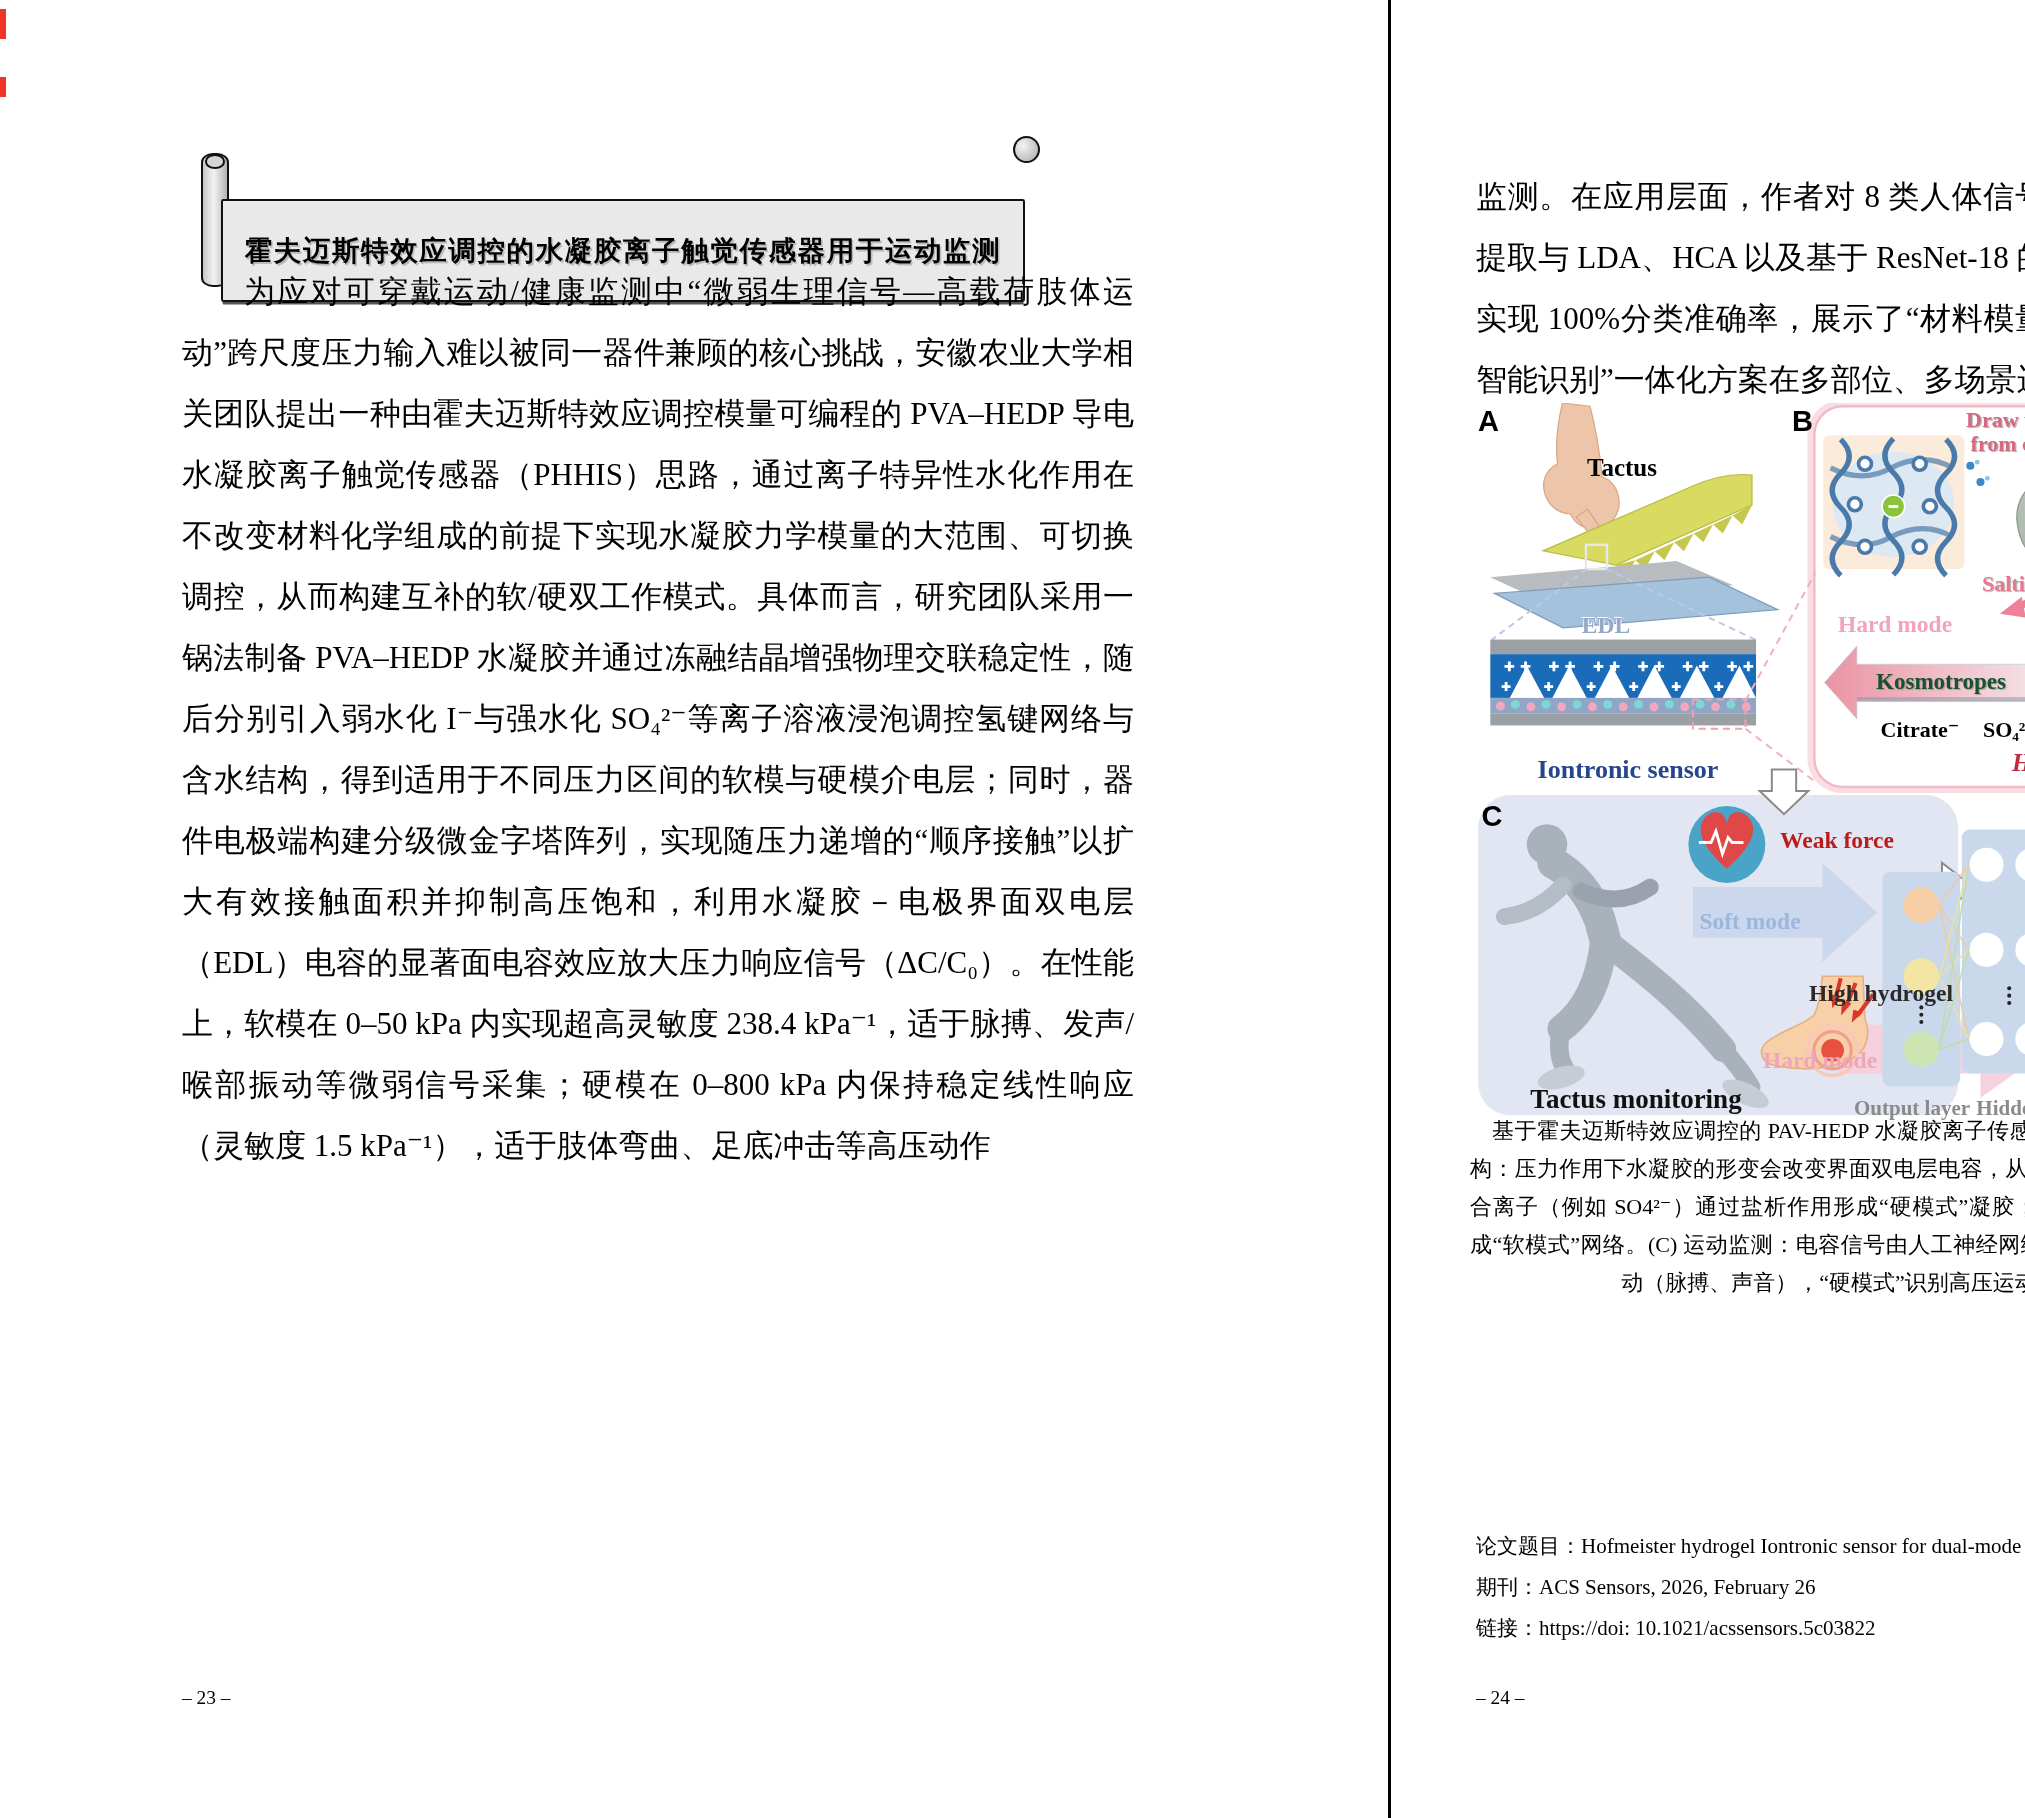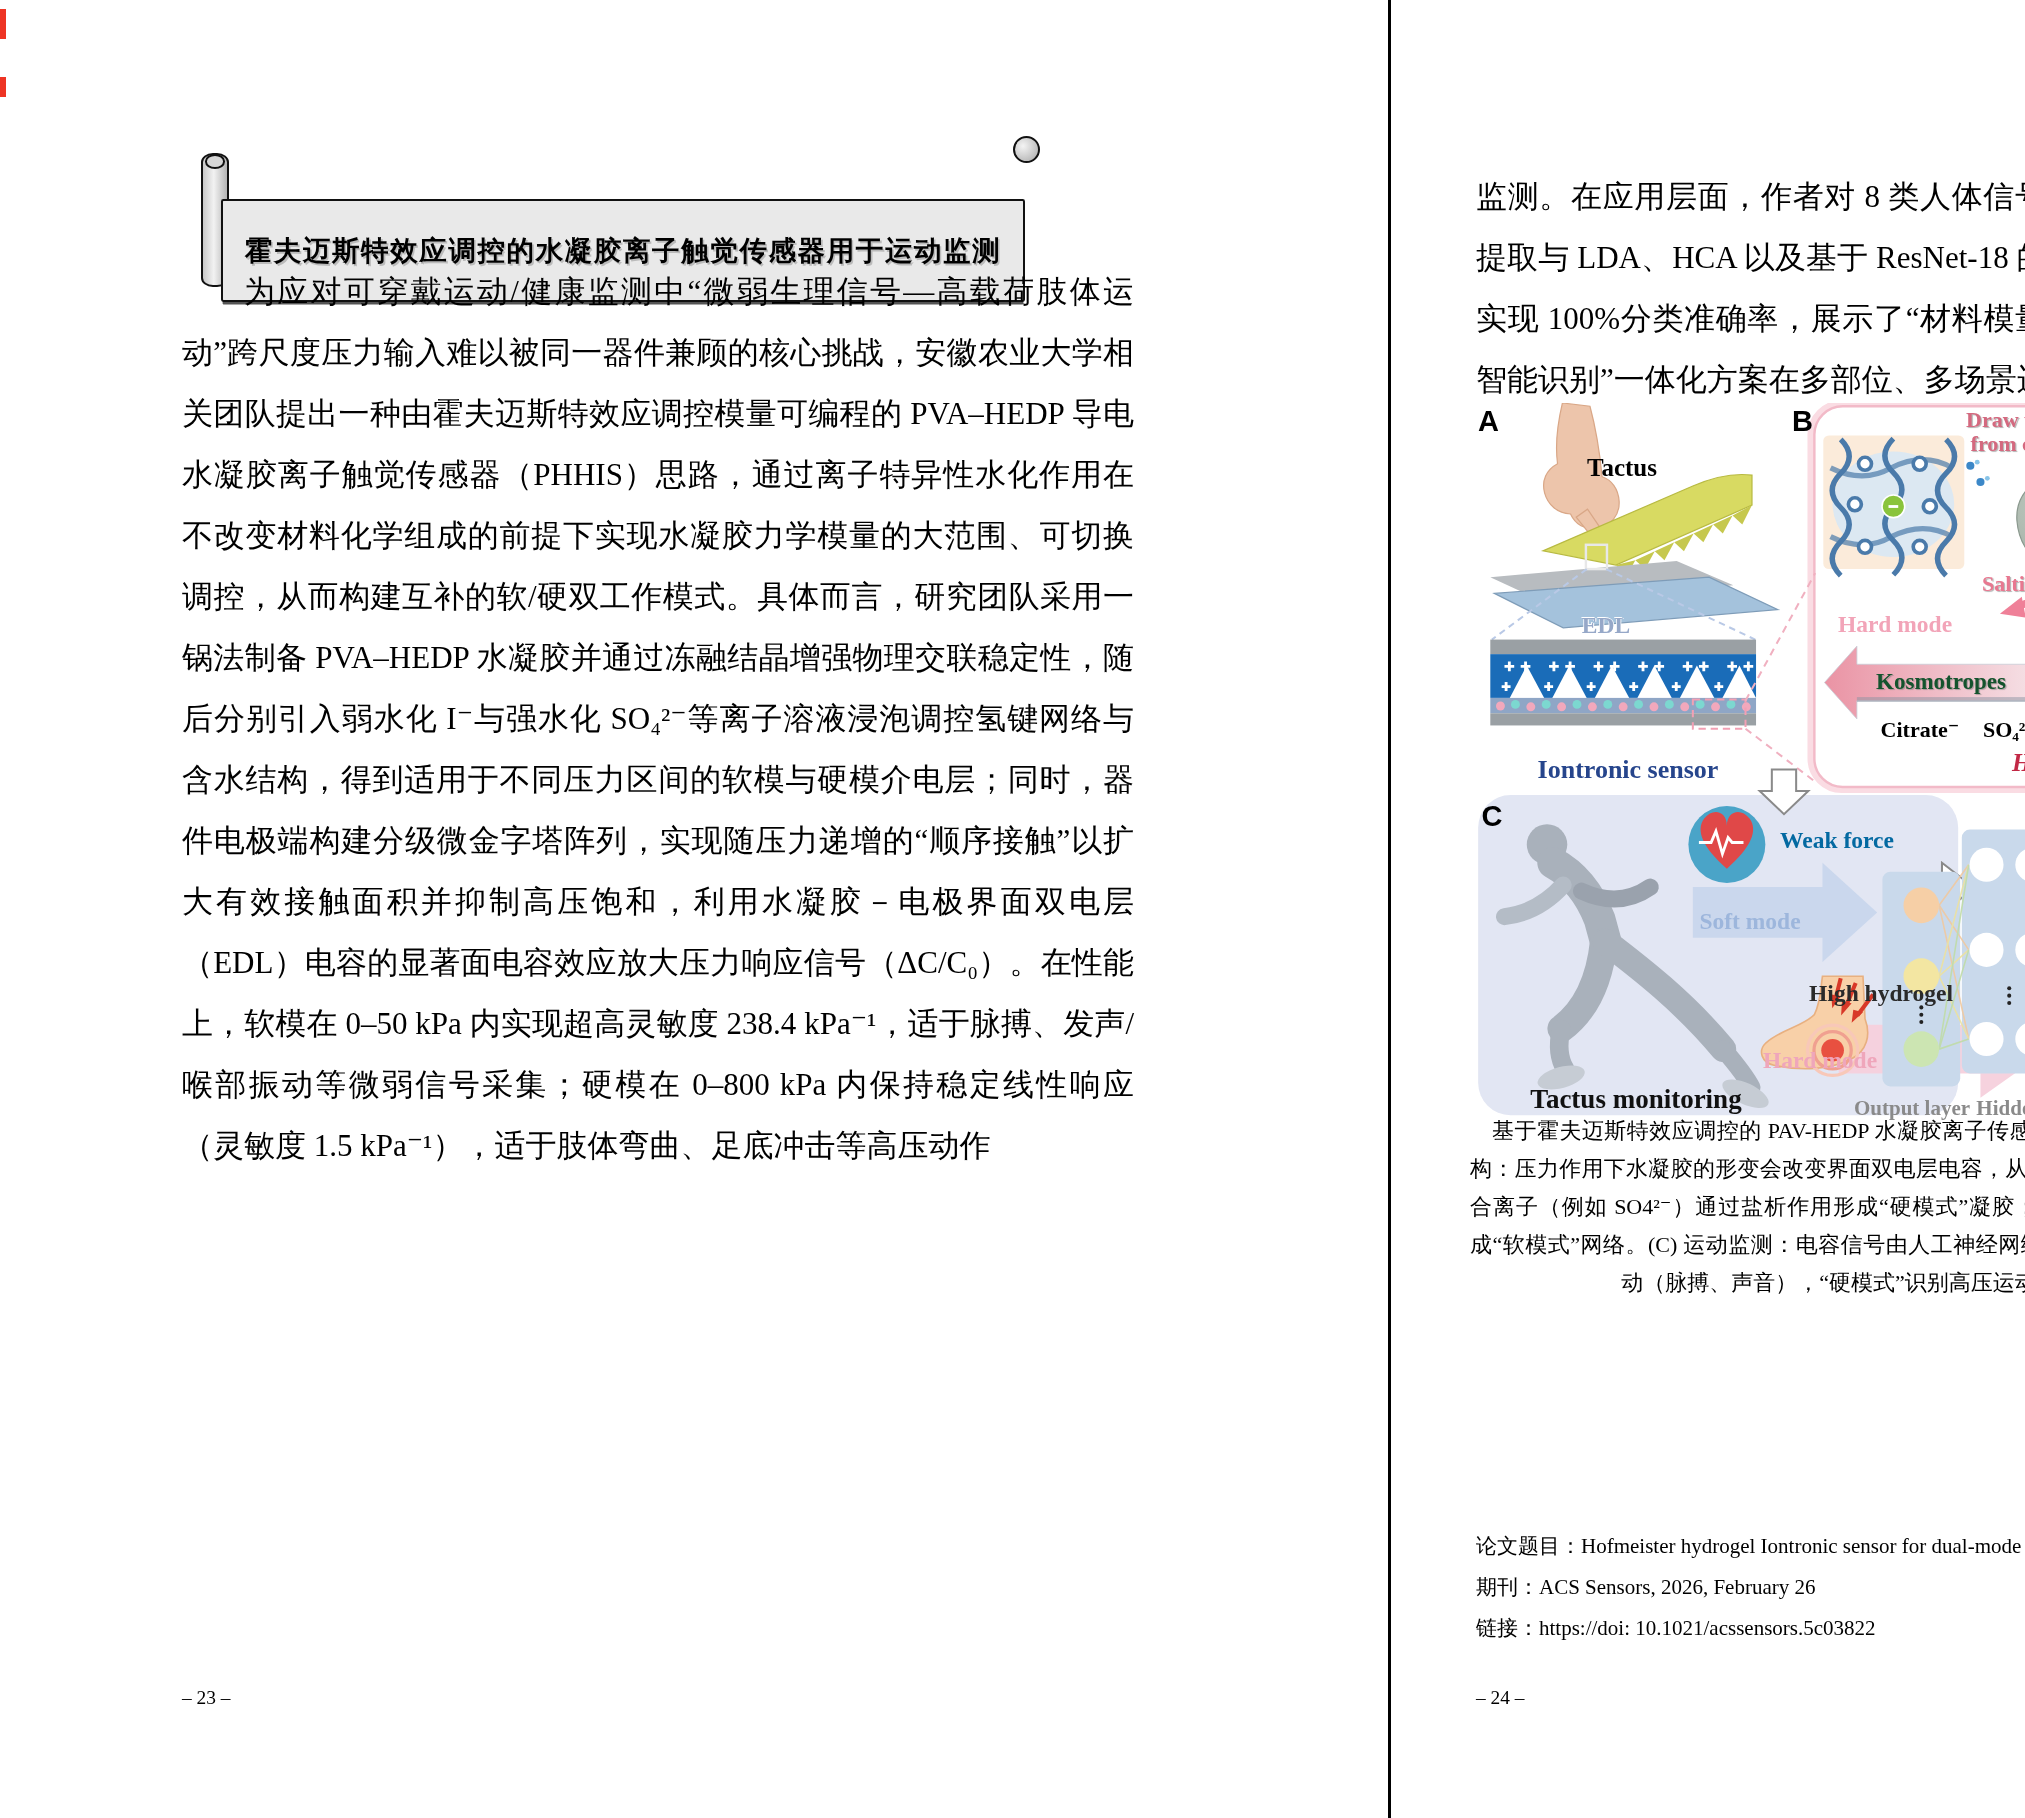--- a/index.html
+++ b/index.html
@@ -389,21 +389,21 @@
       <div class="fl" style="left:429px;top:221px;font-size:23.5px;color:#f2a4b8;">Hard mode</div>
 
       <div class="fl shadowed" style="left:475px;top:279px;font-size:23px;color:#14532d;">Kosmotropes</div>
 
       <div class="fl" style="left:454px;top:326px;font-size:22px;">Citrate⁻</div>
       <div class="fl" style="left:544px;top:326px;font-size:22px;">SO₄²⁻</div>
 
       <div class="fl" style="left:635px;top:360px;font-size:25px;color:#c22845;font-style:italic;">Hofmeister effect</div>
 
       <div class="corner-label" style="left:15.4px;top:397px;">C</div>
-      <div class="fl" style="left:371px;top:437px;font-size:23.5px;color:#0369a1;">Weak force</div>
+      <div class="fl" style="left:371px;top:437px;font-size:23.5px;color:#b91c1c;">Weak force</div>
       <div class="fl" style="left:284px;top:518px;font-size:23.5px;color:#9db6dc;">Soft mode</div>
       <div class="fl" style="left:415px;top:590px;font-size:23.5px;color:#2a2a2a;">High hydrogel</div>
       <div class="fl" style="left:354px;top:657px;font-size:23.5px;color:#efa6bb;">Hard mode</div>
       <div class="fl" style="left:170px;top:696px;font-size:27px;color:#111;">Tactus monitoring</div>
       <div class="fl" style="left:446px;top:705px;font-size:21px;color:#8a8a8a;">Output layer</div>
       <div class="fl" style="left:569px;top:705px;font-size:21px;color:#8a8a8a;">Hidden layer</div>
 
     </div>
 
     <div class="caption" style="left:1470px;top:1112px;width:960px;">基于霍夫迈斯特效应调控的 PAV-HEDP 水凝胶离子传感器 (PHHIS) 用于运动监测。(A) PHHIS 结构：压力作用下水凝胶的形变会改变界面双电层电容，从而产生信号 (ΔC/C₀)。(B) 模量调控：强水合离子（例如 SO4²⁻）通过盐析作用形成“硬模式”凝胶；弱水合离子（例如 I–）通过盐溶作用形成“软模式”网络。(C) 运动监测：电容信号由人工神经网络 (ANN) 进行分类。“软模式”捕捉细微活动（脉搏、声音），“硬模式”识别高压运动（肢体弯曲和脚步声）。</div>

